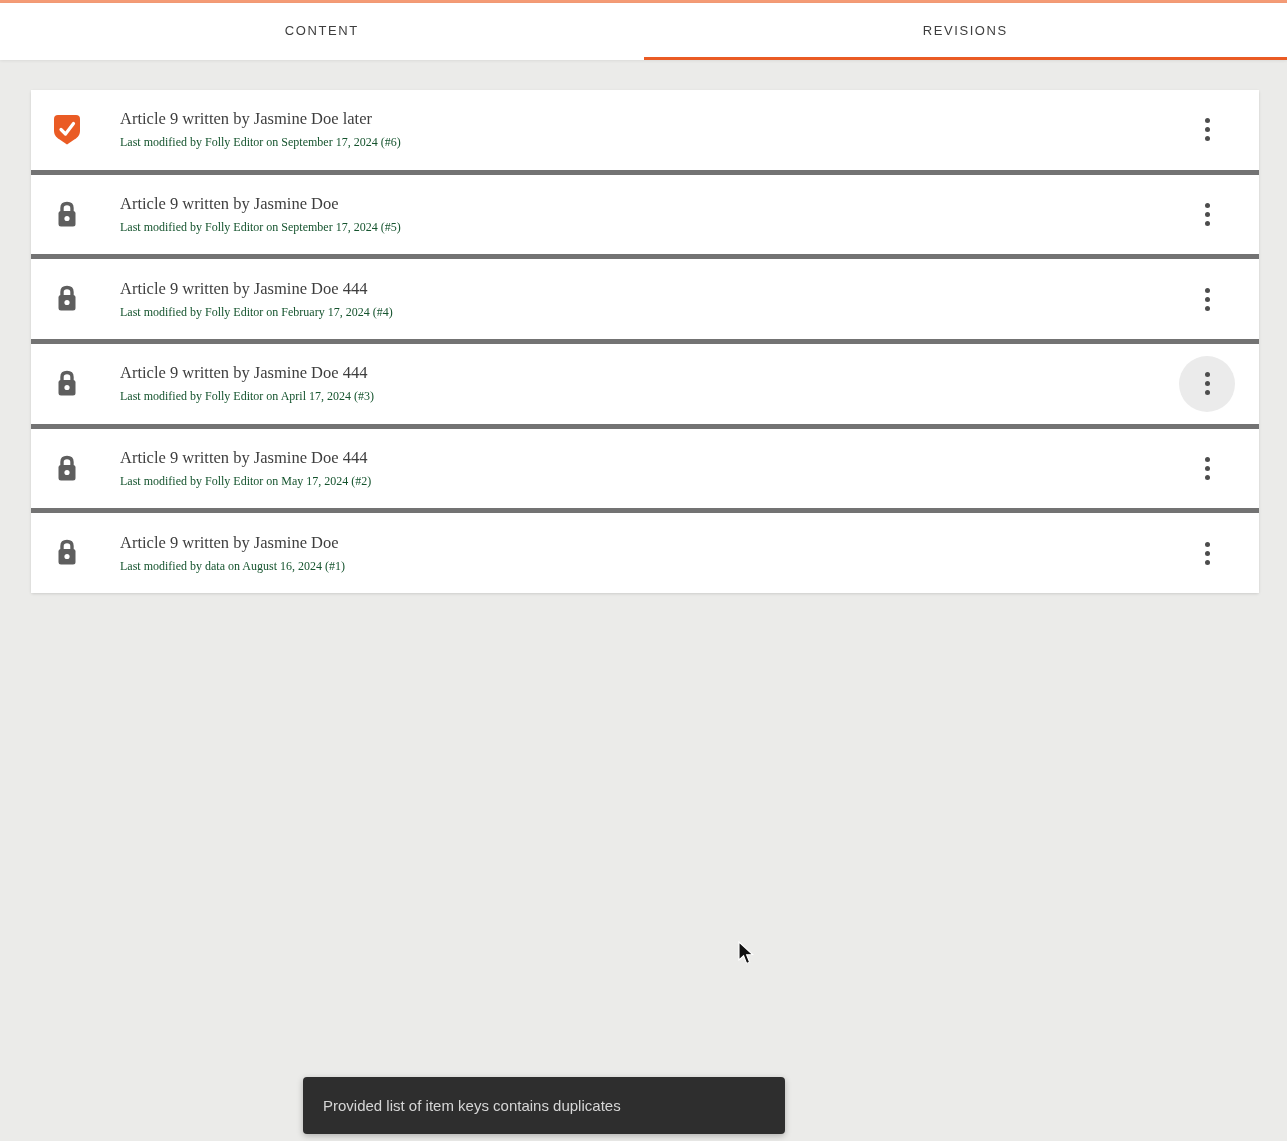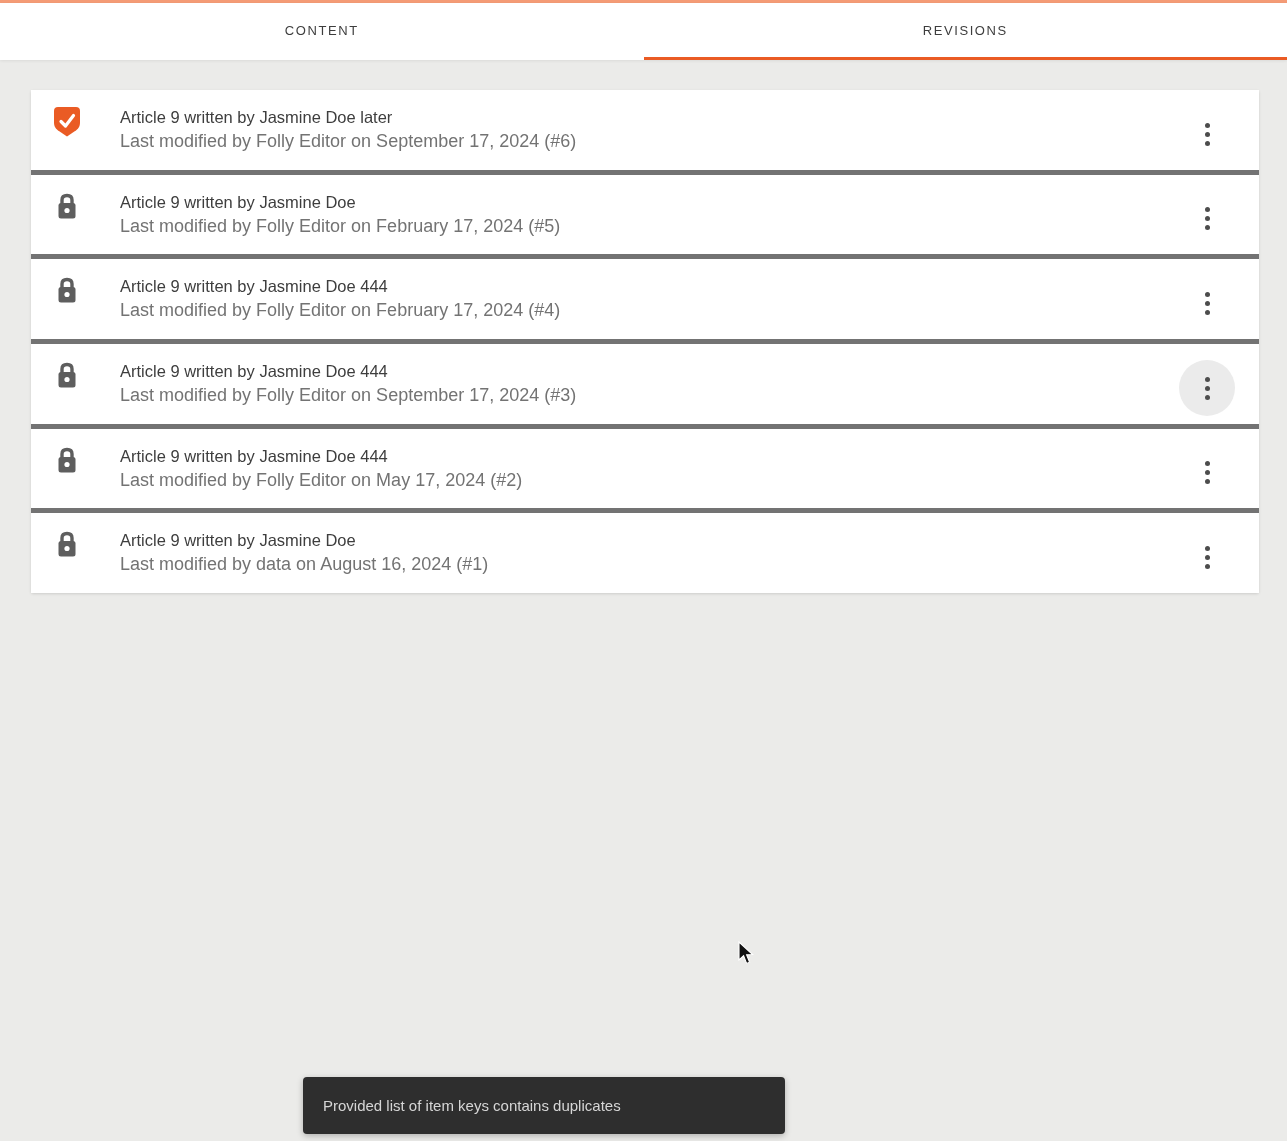--- a/index.html
+++ b/index.html
@@ -47,39 +47,40 @@
     position:absolute;
     left:31px;top:90px;
     width:1228px;height:503px;
     background:#FFFFFF;
     border-radius:2px;
     box-shadow:0 1px 3px rgba(0,0,0,0.13);
     display:flex;flex-direction:column;
   }
   .row{
     flex:1;
-    display:flex;
-    padding:16px 24px 0 22px;
+    display:flex;align-items:center;
+    padding:0 24px 0 22px;
     background:#FFFFFF;
+    font-family:Liberation Serif, serif;
   }
   .row + .row{border-top:5px solid #737373;}
   .icon{
     width:28px;height:32px;
     display:flex;align-items:center;justify-content:center;
     flex:0 0 28px;
   }
   .row-text{margin-left:39px;}
   .title{
     font-size:16.5px;
     color:#3E3E3E;
     line-height:23px;
   }
   .subtitle{
-    font-size:18px;
-    color:#737373;
+    font-size:12px;
+    color:#14532d;
     line-height:20px;
     margin-top:2px;
   }
   .menu-btn{
     margin-left:auto;
     width:56px;height:56px;
     border:none;border-radius:50%;
     background:transparent;
     display:flex;align-items:center;justify-content:center;
     cursor:pointer;
@@ -148,21 +149,21 @@
 
       <span class="icon">
         <svg width="24" height="30" viewBox="0 0 24 30">
           <path d="M7 12 V8 Q7 3.5 12 3.5 Q17 3.5 17 8 V12" fill="none" stroke="#5E5E5E" stroke-width="3.4"></path>
           <rect x="3.5" y="11" width="17" height="15.5" rx="2.5" fill="#5E5E5E"></rect>
           <circle cx="12" cy="18.5" r="2.6" fill="#FFFFFF"></circle>
         </svg>
       </span>
       <div class="row-text">
         <div class="title">Article 9 written by Jasmine Doe</div>
-        <div class="subtitle">Last modified by Folly Editor on February 17, 2024 (#5)</div>
+        <div class="subtitle">Last modified by Folly Editor on September 17, 2024 (#5)</div>
       </div>
       <button class="menu-btn">
         <span class="dots">
           <i></i>
           <i></i>
           <i></i>
         </span>
       </button>
     </div>
 
@@ -192,21 +193,21 @@
 
       <span class="icon">
         <svg width="24" height="30" viewBox="0 0 24 30">
           <path d="M7 12 V8 Q7 3.5 12 3.5 Q17 3.5 17 8 V12" fill="none" stroke="#5E5E5E" stroke-width="3.4"></path>
           <rect x="3.5" y="11" width="17" height="15.5" rx="2.5" fill="#5E5E5E"></rect>
           <circle cx="12" cy="18.5" r="2.6" fill="#FFFFFF"></circle>
         </svg>
       </span>
       <div class="row-text">
         <div class="title">Article 9 written by Jasmine Doe 444</div>
-        <div class="subtitle">Last modified by Folly Editor on September 17, 2024 (#3)</div>
+        <div class="subtitle">Last modified by Folly Editor on April 17, 2024 (#3)</div>
       </div>
       <button class="menu-btn highlighted">
         <span class="dots">
           <i></i>
           <i></i>
           <i></i>
         </span>
       </button>
     </div>
 

